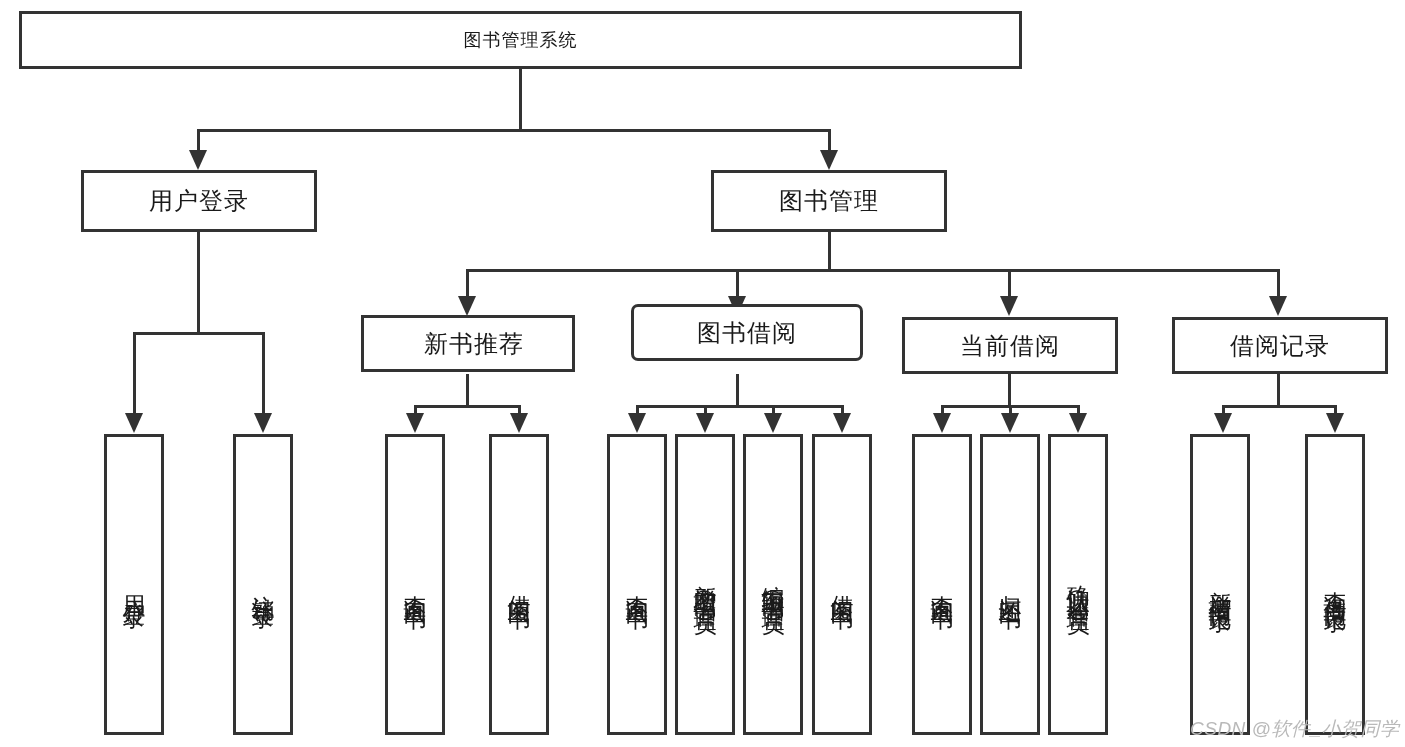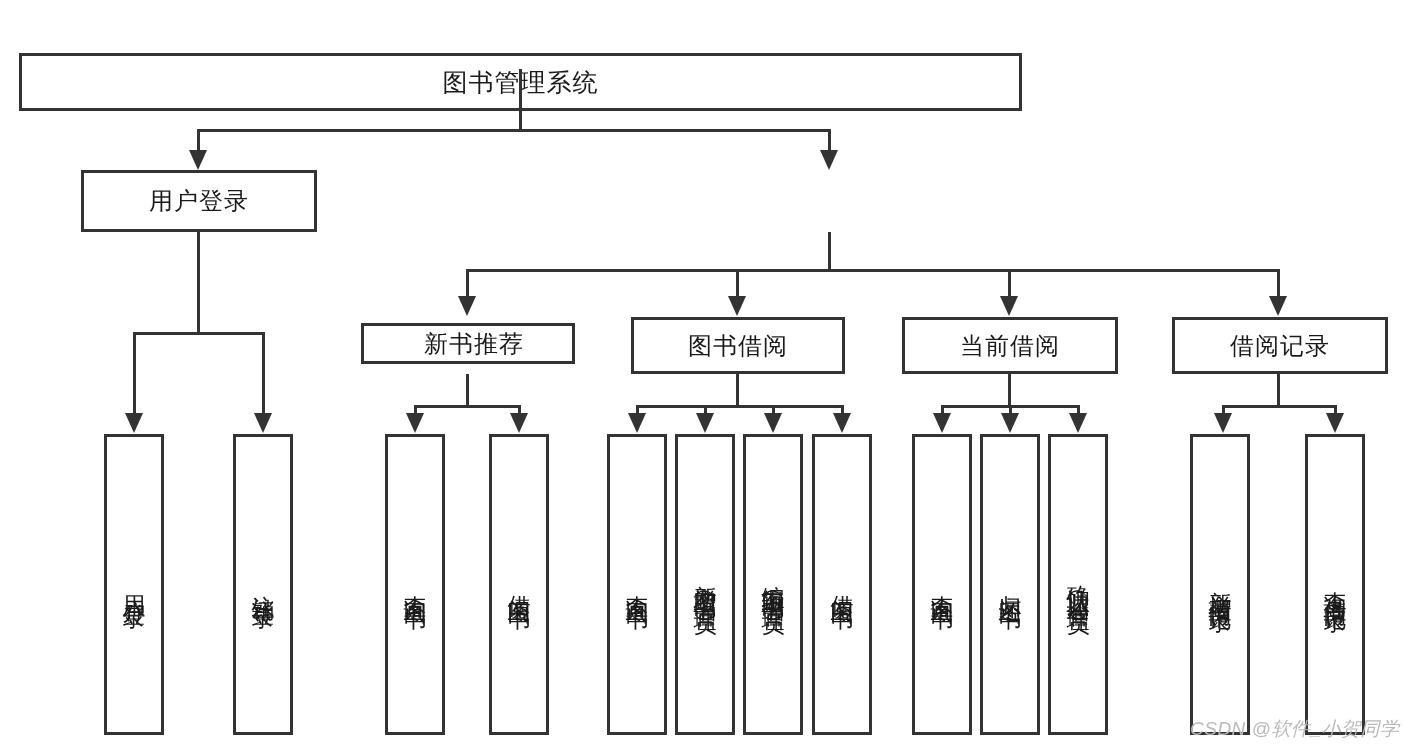--- a/index.html
+++ b/index.html
@@ -26,22 +26,21 @@
     justify-content:center;
     color:#1a1a1a;
     text-align:center;
     line-height:1.15;
   }
   .box.h{              
     font-size:24px;
     letter-spacing:1px;
   }
   .box.root{
-    font-size:25px;
-    margin-top:42px;
+    font-size:18px;
   }
   .box.v{              
     writing-mode:vertical-rl;
     text-orientation:upright;
     font-size:23px;
     letter-spacing:4px;
     padding:14px 0;
     align-items:center;
     justify-content:center;
   }
@@ -93,43 +92,46 @@
   <div class="hline" style="left:197px;top:129px;width:634px;height:3px;"></div>
   <div class="vline" style="left:197px;top:129px;width:3px;height:22px;"></div>
   <div class="arrow" style="left:189px;top:150px;"></div>
   <div class="vline" style="left:828px;top:129px;width:3px;height:22px;"></div>
   <div class="arrow" style="left:820px;top:150px;"></div>
 
   <div class="box h" style="left:81px;top:170px;width:236px;height:62px;">
     <span>用户登录</span>
   </div>
 
+  <div class="box h" style="left:711px;top:170px;width:236px;height:62px;">
+    <span>图书管理</span>
+  </div>
 
   <div class="vline" style="left:197px;top:232px;width:3px;height:103px;"></div>
   <div class="hline" style="left:133px;top:332px;width:132px;height:3px;"></div>
   <div class="vline" style="left:133px;top:332px;width:3px;height:82px;"></div>
   <div class="arrow" style="left:125px;top:413px;"></div>
   <div class="vline" style="left:262px;top:332px;width:3px;height:82px;"></div>
   <div class="arrow" style="left:254px;top:413px;"></div>
 
   <div class="vline" style="left:828px;top:232px;width:3px;height:40px;"></div>
   <div class="hline" style="left:466px;top:269px;width:813px;height:3px;"></div>
   <div class="vline" style="left:466px;top:269px;width:3px;height:28px;"></div>
   <div class="arrow" style="left:458px;top:296px;"></div>
   <div class="vline" style="left:736px;top:269px;width:3px;height:28px;"></div>
   <div class="arrow" style="left:728px;top:296px;"></div>
   <div class="vline" style="left:1008px;top:269px;width:3px;height:28px;"></div>
   <div class="arrow" style="left:1000px;top:296px;"></div>
   <div class="vline" style="left:1277px;top:269px;width:3px;height:28px;"></div>
   <div class="arrow" style="left:1269px;top:296px;"></div>
 
-  <div class="box h" style="left:361px;top:323px;width:214px;height:41px;padding-left:12px;">
+  <div class="box h" style="left:361px;top:315px;width:214px;height:57px;padding-left:12px;">
     <span>新书推荐</span>
   </div>
-  <div class="box h" style="left:631px;top:317px;width:214px;height:57px;">
+  <div class="box h" style="left:631px;top:304px;width:232px;height:57px;border-radius:7px;">
     <span>图书借阅</span>
   </div>
   <div class="box h" style="left:1172px;top:317px;width:216px;height:57px;">
     <span>借阅记录</span>
   </div>
   <div class="box h" style="left:902px;top:317px;width:216px;height:57px;">
     <span>当前借阅</span>
   </div>
 
   <div class="vline" style="left:466px;top:374px;width:3px;height:33px;"></div>

